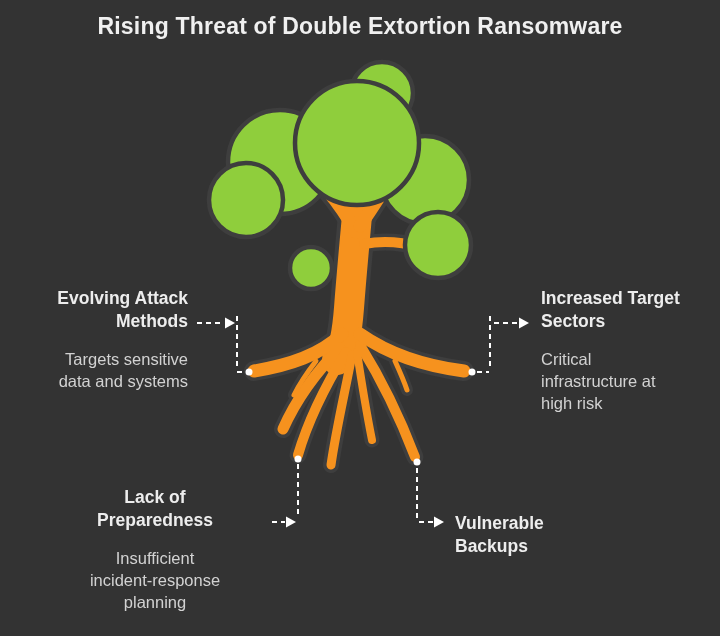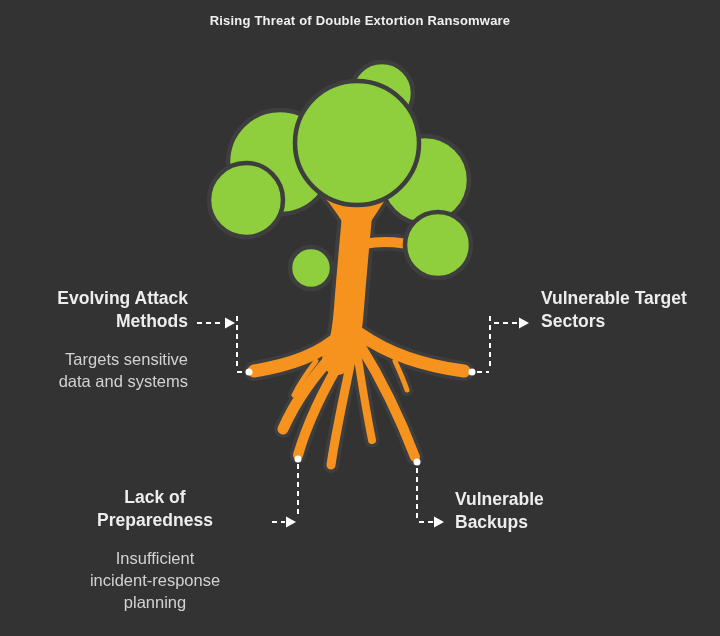--- a/index.html
+++ b/index.html
@@ -19,21 +19,21 @@
     inset: 0;
     width: 720px;
     height: 636px;
   }
   .title {
     position: absolute;
     top: 13px;
     left: 0;
     width: 720px;
     text-align: center;
-    font-size: 13px;
+    font-size: 23px;
     font-weight: bold;
     color: var(--title_text, #f0f0f0);
     letter-spacing: 0.2px;
   }
   .callout {
     position: absolute;
   }
   .co-head {
     font-size: 17.5px;
     font-weight: bold;
@@ -44,21 +44,21 @@
   .co-body {
     margin-top: 15px;
     font-size: 16.5px;
     color: var(--body_text, #d2d2d2);
     line-height: 22px;
     white-space: pre-line;
   }
   .co-tl { top: 287px; right: 532px; width: 190px; text-align: right; }
   .co-tr { top: 287px; left: 541px;  width: 175px; text-align: left; }
   .co-bl { top: 486px; right: 455px; width: 220px; text-align: center; }
-  .co-br { top: 488px; left: 455px;  width: 210px; text-align: left; }
+  .co-br { top: 512px; left: 455px;  width: 210px; text-align: left; }
 </style>
 </head>
 <body>
 
 <div class="title">Rising Threat of Double Extortion Ransomware</div>
 
 <svg class="stage" viewBox="0 0 720 636" aria-hidden="true">
   <defs>
     <path id="p-trunk" d="M360,182 C356,228 352,268 349,308 C347,334 344,350 337,360"></path>
     <path id="p-br-l" d="M356,232 C347,216 338,203 327,190 C321,183 316,177 312,171"></path>
@@ -151,22 +151,25 @@
 </svg>
 
 <div class="callout co-tl">
   <div class="co-head">Evolving Attack
 Methods</div>
   <div class="co-body">Targets sensitive
 data and systems</div>
 </div>
 
 <div class="callout co-tr">
-  <div class="co-head">Vulnerable Target
+  <div class="co-head">Increased Target
 Sectors</div>
+  <div class="co-body">Critical
+infrastructure at
+high risk</div>
 </div>
 
 <div class="callout co-bl">
   <div class="co-head">Lack of
 Preparedness</div>
   <div class="co-body">Insufficient
 incident-response
 planning</div>
 </div>
 

